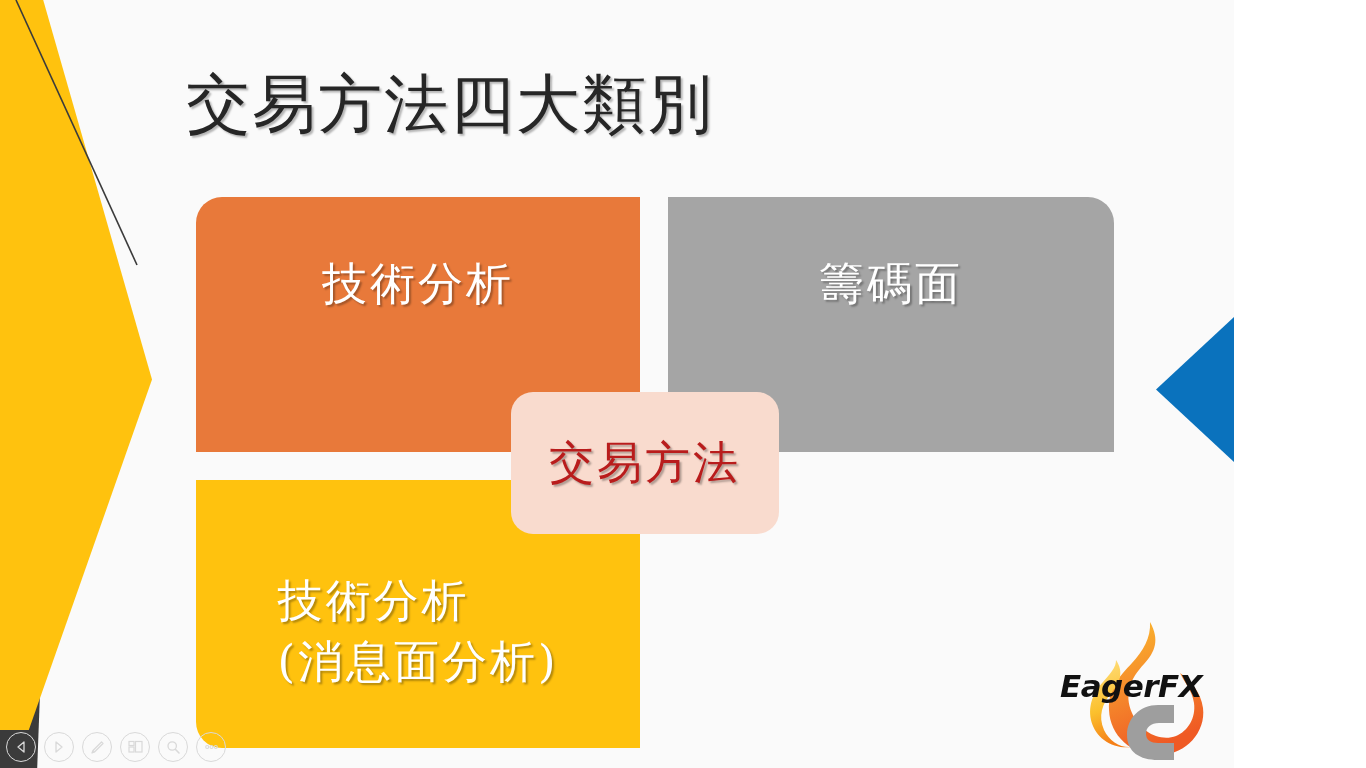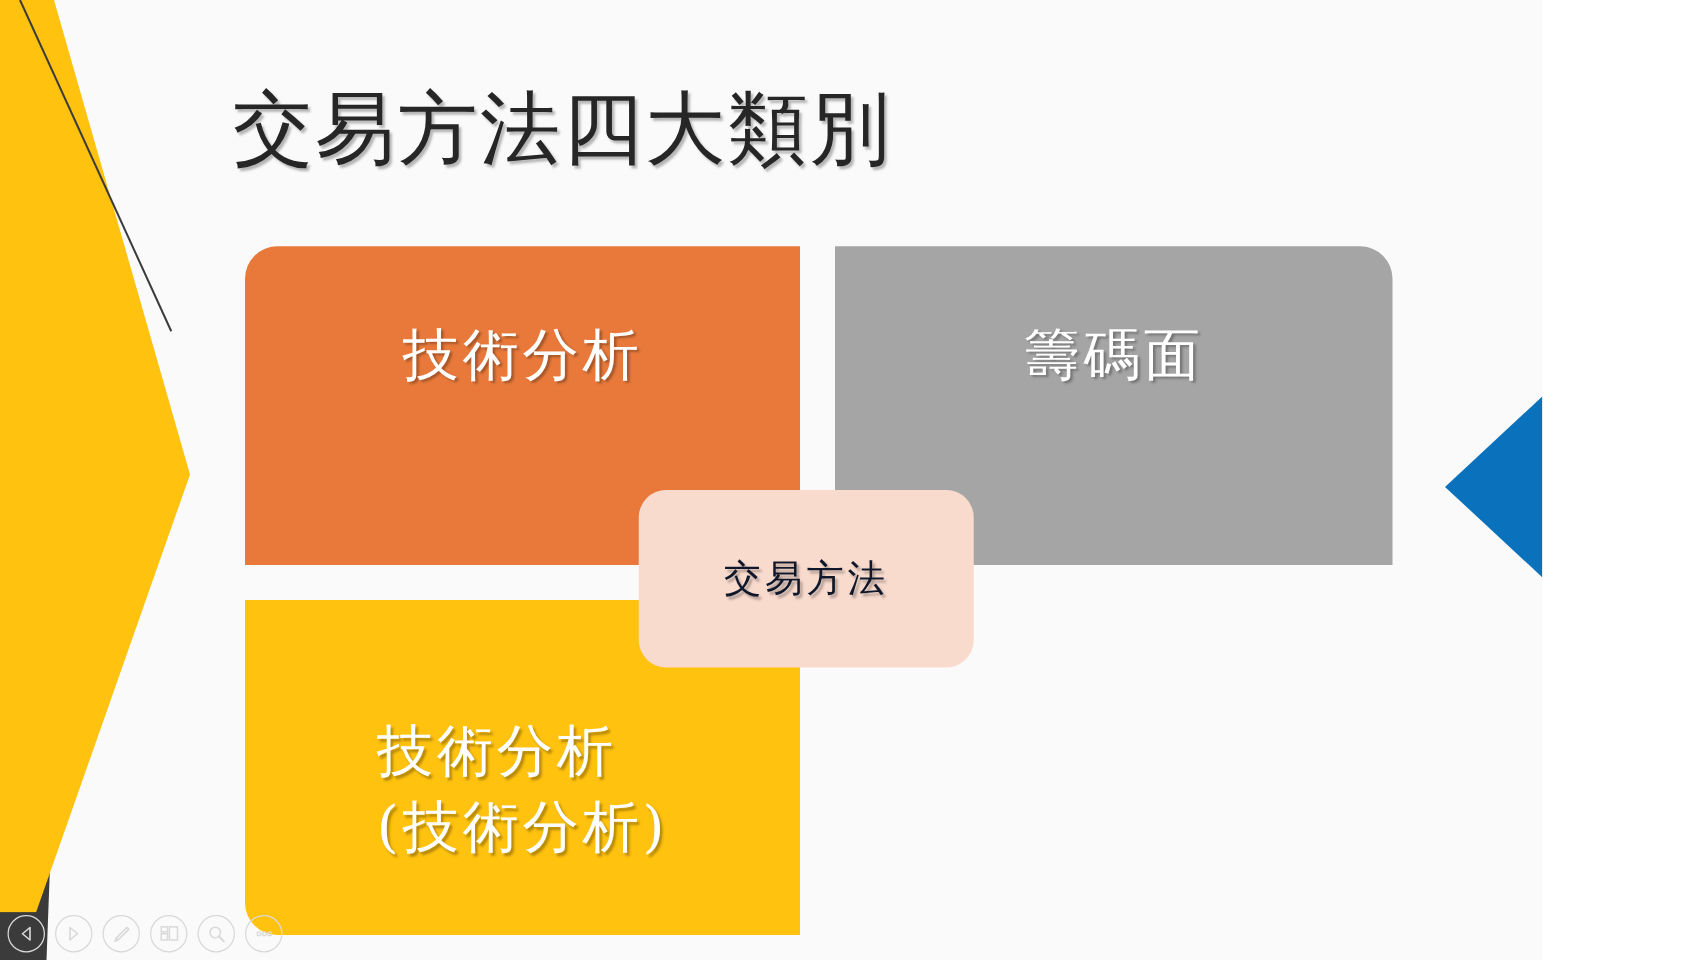--- a/index.html
+++ b/index.html
@@ -124,23 +124,23 @@
     width: 268px;
     height: 142px;
     background: #F9DBCE;
     border-radius: 22px;
     display: flex;
     align-items: center;
     justify-content: center;
     z-index: 6;
   }
   .center-box .center-text {
-    font-size: 30px;
+    font-size: 45px;
     letter-spacing: 3px;
-    color: #0f172a;
+    color: #b91c1c;
     text-shadow: 2px 2px 2px rgba(0,0,0,0.30);
   }
 
   
   .logo {
     position: absolute;
     right: 0px;
     bottom: 8px;
     width: 180px;
     height: 150px;
@@ -202,31 +202,51 @@
       <div class="cell-line">技術分析</div>
     </div>
 
     <div class="cell cell-tr">
       <div class="cell-line">籌碼面</div>
     </div>
 
     <div class="cell cell-bl">
       <div class="cell-lines">
         <div>技術分析</div>
-        <div>(技術分析)</div>
+        <div>(消息面分析)</div>
       </div>
     </div>
 
 
   </div>
 
   <div class="center-box">
     <span class="center-text">交易方法</span>
   </div>
 
+  <div class="logo">
+    <svg width="180" height="150" viewBox="0 0 180 150">
+      <defs>
+        <linearGradient id="flameA" x1="0" y1="0" x2="0.3" y2="1">
+          <stop offset="0%" stop-color="#FBBA2E"></stop>
+          <stop offset="55%" stop-color="#F5882B"></stop>
+          <stop offset="100%" stop-color="#EF5A24"></stop>
+        </linearGradient>
+        <linearGradient id="flameB" x1="0" y1="0" x2="0.2" y2="1">
+          <stop offset="0%" stop-color="#FFE082"></stop>
+          <stop offset="60%" stop-color="#FBC02D"></stop>
+          <stop offset="100%" stop-color="#F57F17"></stop>
+        </linearGradient>
+      </defs>
+      <path d="M96 12 C106 30 101 42 90 54 C76 69 70 84 78 103 C86 122 106 132 122 126 C134 121 142 108 140 93 C138 80 130 72 126 63 C136 70 147 82 149 98 C152 122 132 144 107 145 C78 146 56 126 55 100 C54 78 66 66 78 53 C89 41 97 28 96 12 Z" fill="url(#flameA)"></path>
+      <path d="M62 50 C70 62 66 72 58 82 C48 94 44 106 50 120 C56 133 70 140 82 136 C72 139 59 137 50 130 C38 121 33 105 38 90 C42 77 52 70 58 61 C61 57 62 53 62 50 Z" fill="url(#flameB)"></path>
+      <path d="M104 95 C86 95 73 108 73 125 C73 142 86 150 104 150 L120 150 L120 133 L104 133 C97 133 92 130 92 124 C92 117 97 113 105 113 L120 113 L120 95 Z" fill="#9E9E9E"></path>
+    </svg>
+    <div class="logo-word">EagerFX</div>
+  </div>
 
   <div class="toolbar">
 
     <div class="tb-btn">
       <svg width="14" height="14" viewBox="0 0 14 14">
         <path d="M10 2 L4 7 L10 12 Z" fill="none" stroke="#D9D9D9" stroke-width="1.3" stroke-linejoin="round"></path>
       </svg>
     </div>
 
     <div class="tb-btn">

